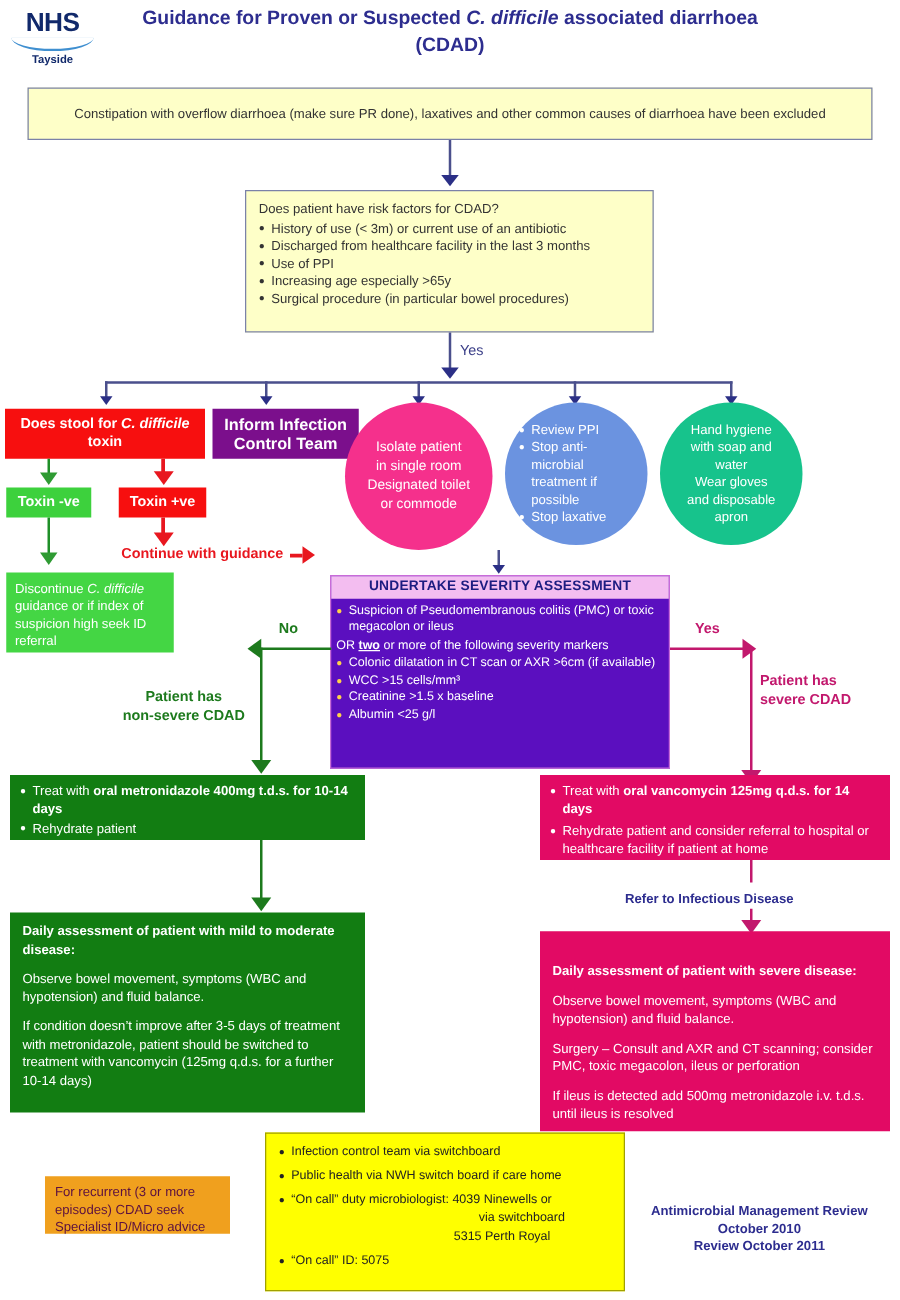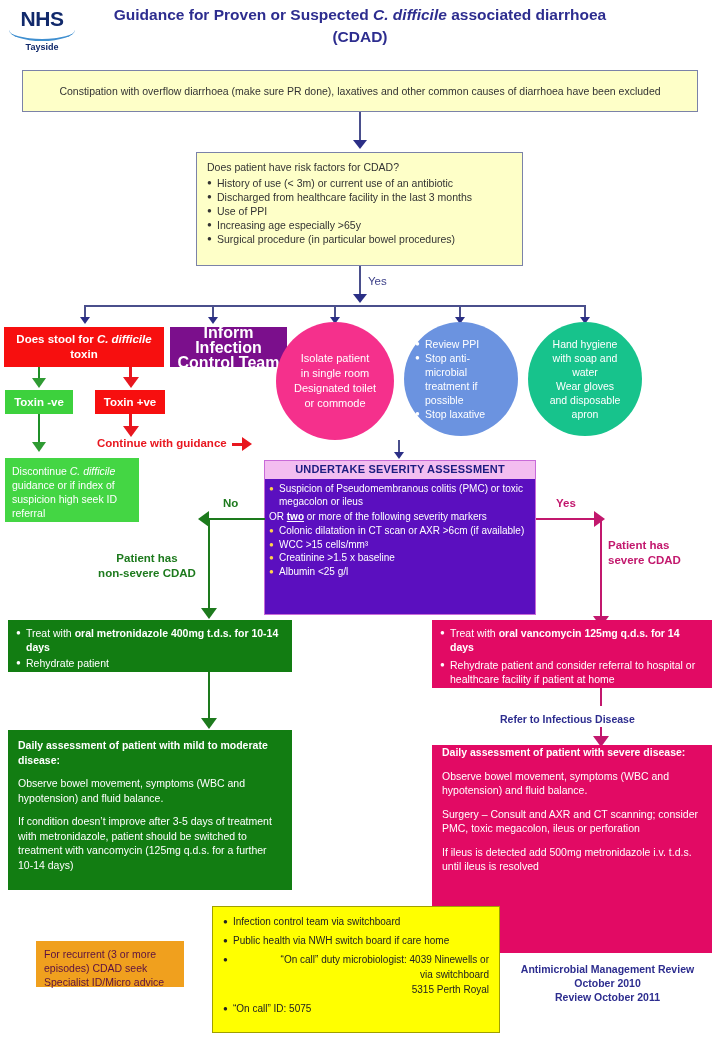--- a/index.html
+++ b/index.html
@@ -129,21 +129,21 @@
 <div class="abs arrow-d small" style="left:330px;top:317px;"></div>
 <div class="abs vline" style="left:459px;top:305px;height:14px;"></div>
 <div class="abs arrow-d small" style="left:455px;top:317px;"></div>
 <div class="abs vline" style="left:584px;top:305px;height:14px;"></div>
 <div class="abs arrow-d small" style="left:580px;top:317px;"></div>
 
 <div class="abs redbox" style="left:4px;top:327px;width:160px;height:40px;display:flex;align-items:center;justify-content:center;font-size:11.5px;line-height:15px;padding:0 4px;">
   <span><span>Does stool for </span><i>C. difficile</i><br><span>toxin</span></span>
 </div>
 
-<div class="abs purplebox" style="left:170px;top:327px;width:117px;height:40px;display:flex;align-items:center;justify-content:center;font-size:16px;line-height:15px;">
+<div class="abs purplebox" style="left:170px;top:327px;width:117px;height:40px;display:flex;align-items:center;justify-content:center;font-size:13px;line-height:15px;">
   <span><span>Inform Infection</span><br><span>Control Team</span></span>
 </div>
 
 <div class="abs circ" style="left:276px;top:322px;width:118px;height:118px;background:#f5308c;font-size:11px;line-height:15px;">
   <span>
     <span>Isolate patient</span><br>
     <span>in single room</span><br>
     <span>Designated toilet</span><br>
     <span>or commode</span>
   </span>
@@ -256,36 +256,36 @@
 <div class="abs lbl" style="left:500px;top:713px;color:#2d2d8f;font-size:10.5px;white-space:nowrap;">Refer to Infectious Disease</div>
 <div class="abs mvline" style="left:600px;top:727px;height:12px;"></div>
 <div class="abs marrow-d" style="left:593px;top:736px;"></div>
 
 <div class="abs dkgreen" style="left:8px;top:730px;width:284px;height:160px;padding:8px 10px;font-size:10.5px;line-height:14.5px;">
   <div style="font-weight:bold;">Daily assessment of patient with mild to moderate disease:</div>
   <div style="margin-top:9px;">Observe bowel movement, symptoms (WBC and hypotension) and fluid balance.</div>
   <div style="margin-top:9px;">If condition doesn’t improve after 3-5 days of treatment with metronidazole, patient should be switched to treatment with vancomycin (125mg q.d.s. for a further 10-14 days)</div>
 </div>
 
-<div class="abs magenta" style="left:432px;top:745px;width:280px;height:208px;padding:0 10px;font-size:10.5px;line-height:14.5px;">
+<div class="abs magenta" style="left:432px;top:745px;width:280px;height:160px;padding:25px 10px;font-size:10.5px;line-height:14.5px;">
   <div style="font-weight:bold;">Daily assessment of patient with severe disease:</div>
   <div style="margin-top:9px;">Observe bowel movement, symptoms (WBC and hypotension) and fluid balance.</div>
   <div style="margin-top:9px;">Surgery – Consult and AXR and CT scanning; consider PMC, toxic megacolon, ileus or perforation</div>
   <div style="margin-top:9px;">If ileus is detected add 500mg metronidazole i.v. t.d.s. until ileus is resolved</div>
 </div>
 
 <div class="abs orangebox" style="left:36px;top:941px;width:148px;height:46px;">
   <span>For recurrent (3 or more episodes) CDAD seek Specialist ID/Micro advice</span>
 </div>
 
 <div class="abs contactbox" style="left:212px;top:906px;width:288px;height:127px;padding:7px 10px;">
   <ul class="bullet-list">
     <li style="margin-bottom:4px;">Infection control team via switchboard</li>
     <li style="margin-bottom:4px;">Public health via NWH switch board if care home</li>
-    <li style="margin-bottom:4px;text-align:right;">
+    <li style="margin-bottom:4px;">
       <span>“On call” duty microbiologist:  4039 Ninewells or</span><br>
       <span style="display:inline-block;padding-left:150px;">via switchboard</span><br>
       <span style="display:inline-block;padding-left:130px;">5315 Perth Royal</span>
     </li>
     <li>“On call” ID:  5075</li>
   </ul>
 </div>
 
 <div class="abs" id="footer-credit" style="left:505px;top:962px;width:205px;">
   <span>Antimicrobial Management Review</span><br>

